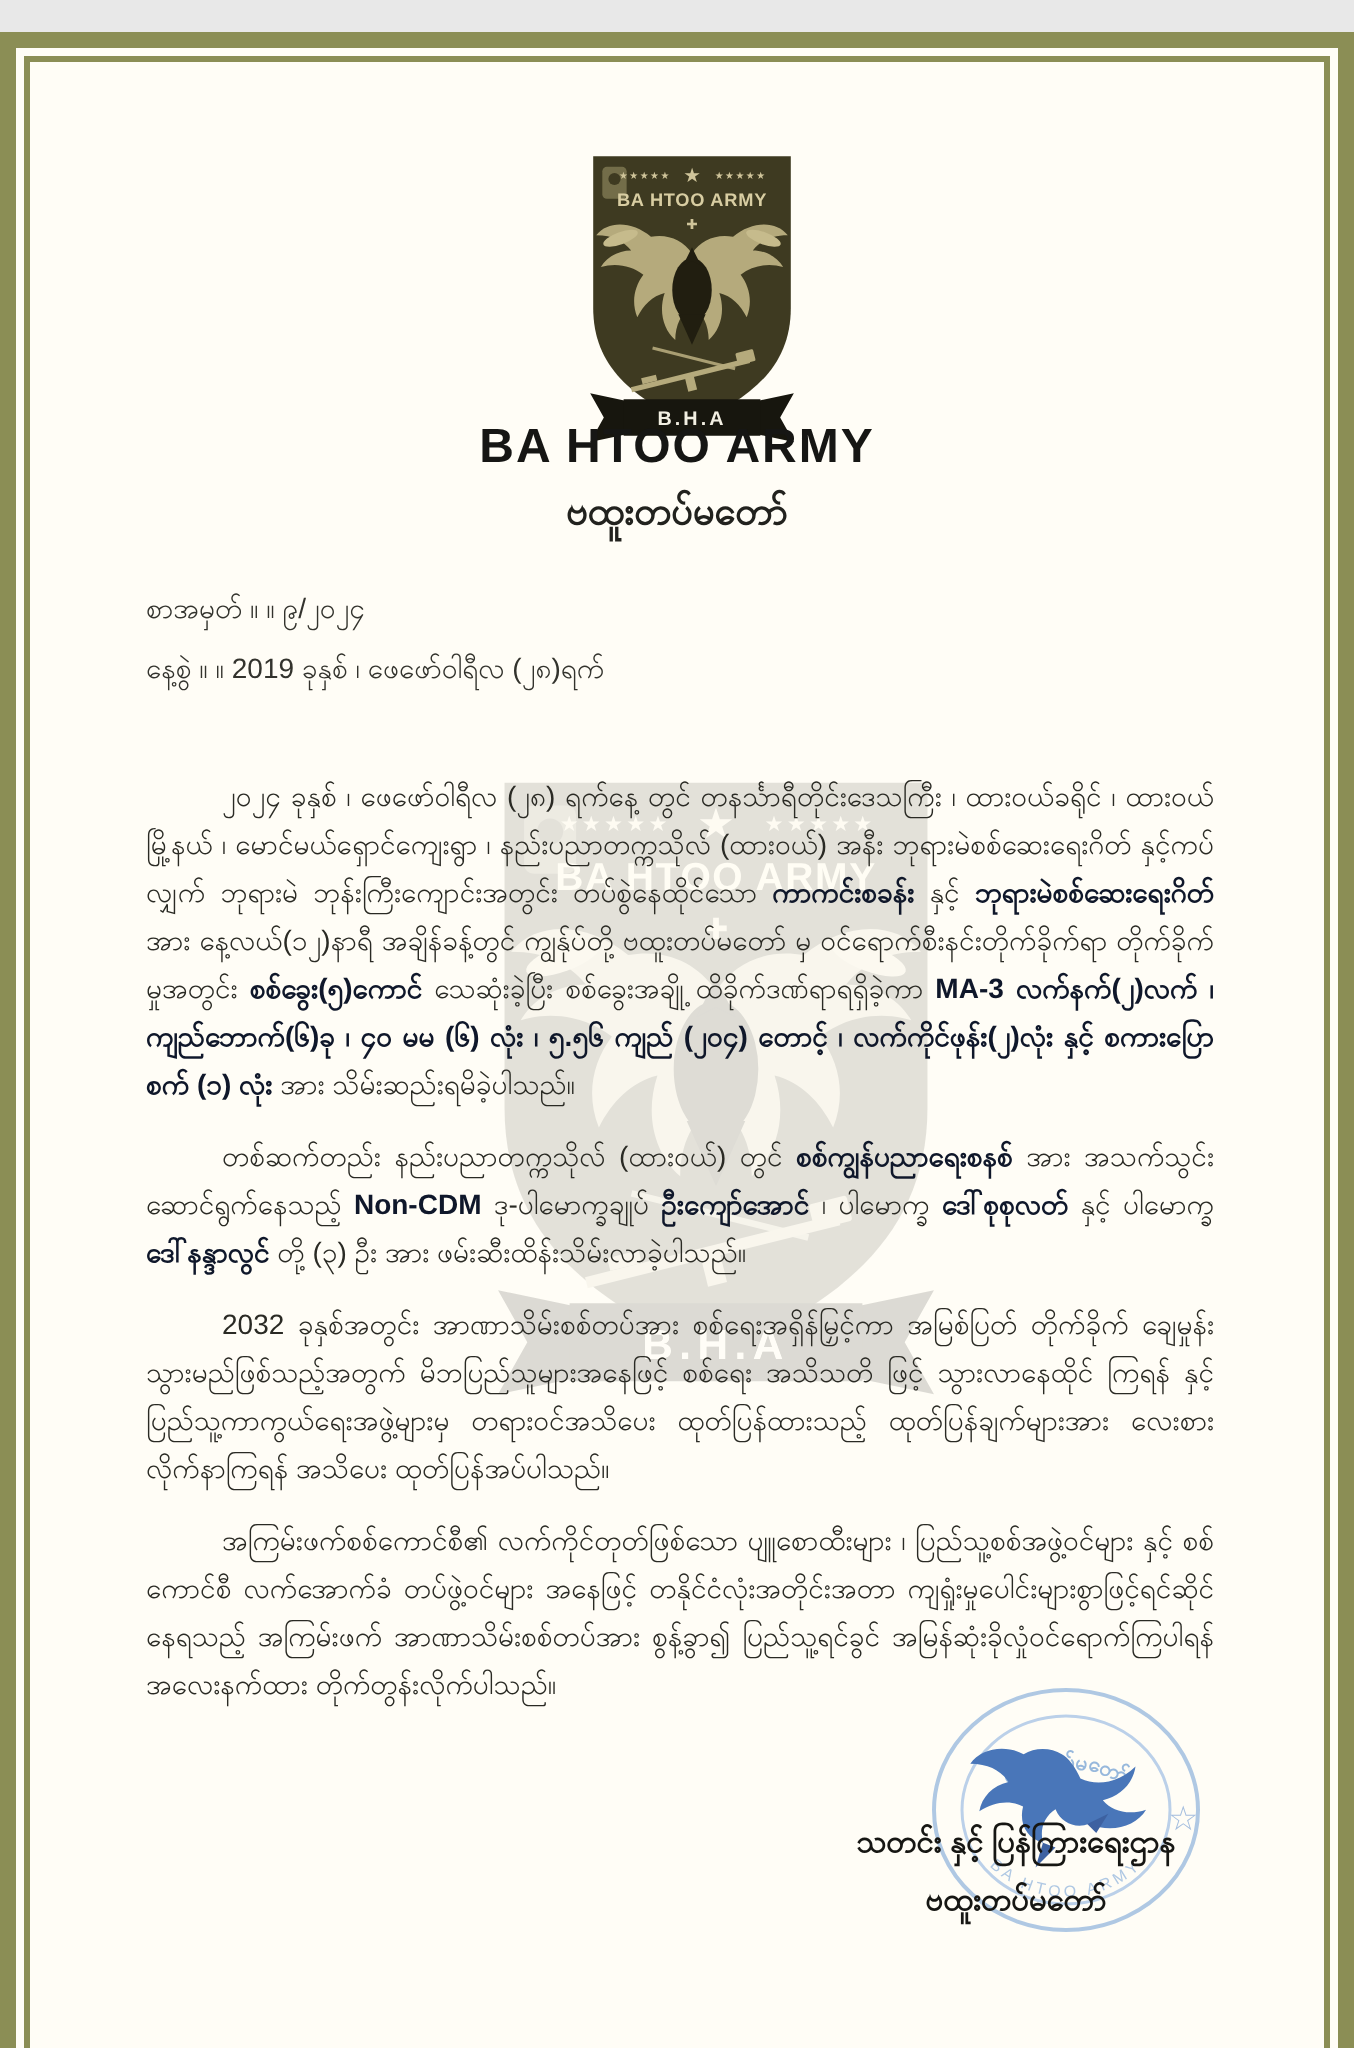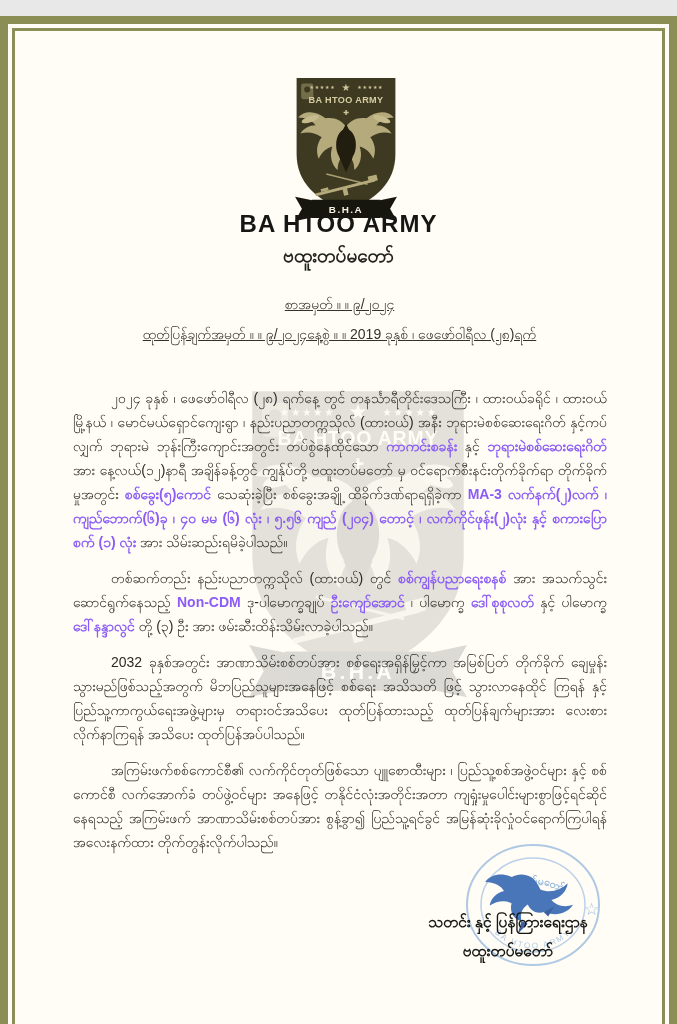--- a/index.html
+++ b/index.html
@@ -31,27 +31,27 @@
     font-size:24px;font-weight:bold;letter-spacing:1px;color:#161614;
   }
   .subtitle{
     position:absolute;top:219px;left:0;width:100%;text-align:center;
     font-size:19px;font-weight:bold;color:#22221e;
   }
   .meta{
     position:absolute;top:271px;left:65px;right:63px;
     font-size:14px;color:#33332d;
   }
-  .meta-row{height:30px;display:flex;justify-content:center;align-items:flex-start;text-decoration:underline;}
+  .meta-row{height:30px;display:flex;justify-content:flex-start;align-items:flex-start;}
   .body{
     position:absolute;top:362px;left:65px;right:62px;
     font-size:14px;line-height:24px;text-align:justify;color:#2a2a24;
   }
   .body p{margin:0 0 12px;text-indent:38px;}
-  .b{font-weight:bold;color:#8b5cf6;}
+  .b{font-weight:bold;color:#0f172a;}
   .stamp{
     position:absolute;left:450px;top:815px;width:150px;height:140px;
     opacity:0.92;
   }
   .signature{
     position:absolute;top:883px;left:380px;width:240px;
     text-align:center;font-weight:bold;font-size:15.5px;line-height:29px;
     color:#161613;
   }
 </style>
@@ -105,21 +105,20 @@
     <use href="#bha-shield"></use>
   </svg>
   <div class="title">BA HTOO ARMY</div>
   <div class="subtitle">ဗထူးတပ်မတော်</div>
 
   <div class="meta">
     <div class="meta-row">
       <span>စာအမှတ် ။ ။ ၉/၂၀၂၄</span>
     </div>
     <div class="meta-row">
-      <span>ထုတ်ပြန်ချက်အမှတ် ။ ။ ၉/၂၀၂၄</span>
       <span>နေ့စွဲ ။ ။ 2019 ခုနှစ် ၊ ဖေဖော်ဝါရီလ (၂၈)ရက်</span>
     </div>
   </div>
 
   <main class="body">
       <p><span>၂၀၂၄ ခုနှစ် ၊ ဖေဖော်ဝါရီလ (၂၈) ရက်နေ့ တွင် တနင်္သာရီတိုင်းဒေသကြီး ၊ ထားဝယ်ခရိုင် ၊ ထားဝယ်မြို့နယ် ၊ မောင်မယ်ရှောင်ကျေးရွာ ၊ နည်းပညာတက္ကသိုလ် (ထားဝယ်) အနီး ဘုရားမဲစစ်ဆေးရေးဂိတ် နှင့်ကပ်လျှက် ဘုရားမဲ ဘုန်းကြီးကျောင်းအတွင်း တပ်စွဲနေထိုင်သော </span><span class="b">ကာကင်းစခန်း</span><span> နှင့် </span><span class="b">ဘုရားမဲစစ်ဆေးရေးဂိတ်</span><span> အား နေ့လယ်(၁၂)နာရီ အချိန်ခန့်တွင် ကျွန်ုပ်တို့ ဗထူးတပ်မတော် မှ ဝင်ရောက်စီးနင်းတိုက်ခိုက်ရာ တိုက်ခိုက်မှုအတွင်း </span><span class="b">စစ်ခွေး(၅)ကောင်</span><span> သေဆုံးခဲ့ပြီး စစ်ခွေးအချို့ ထိခိုက်ဒဏ်ရာရရှိခဲ့ကာ </span><span class="b">MA-3 လက်နက်(၂)လက် ၊ ကျည်ဘောက်(၆)ခု ၊ ၄၀ မမ (၆) လုံး ၊ ၅.၅၆ ကျည် (၂၀၄) တောင့် ၊ လက်ကိုင်ဖုန်း(၂)လုံး နှင့် စကားပြောစက် (၁) လုံး</span><span> အား သိမ်းဆည်းရမိခဲ့ပါသည်။</span></p>
       <p><span>တစ်ဆက်တည်း နည်းပညာတက္ကသိုလ် (ထားဝယ်) တွင် </span><span class="b">စစ်ကျွန်ပညာရေးစနစ်</span><span> အား အသက်သွင်း ဆောင်ရွက်နေသည့် </span><span class="b">Non-CDM</span><span> ဒု-ပါမောက္ခချုပ် </span><span class="b">ဦးကျော်အောင်</span><span> ၊ ပါမောက္ခ </span><span class="b">ဒေါ်စုစုလတ်</span><span> နှင့် ပါမောက္ခ </span><span class="b">ဒေါ်နန္ဒာလွင်</span><span> တို့ (၃) ဦး အား ဖမ်းဆီးထိန်းသိမ်းလာခဲ့ပါသည်။</span></p>
       <p><span>2032 ခုနှစ်အတွင်း အာဏာသိမ်းစစ်တပ်အား စစ်ရေးအရှိန်မြှင့်ကာ အမြစ်ပြတ် တိုက်ခိုက် ချေမှုန်းသွားမည်ဖြစ်သည့်အတွက် မိဘပြည်သူများအနေဖြင့် စစ်ရေး အသိသတိ ဖြင့် သွားလာနေထိုင် ကြရန် နှင့် ပြည်သူ့ကာကွယ်ရေးအဖွဲ့များမှ တရားဝင်အသိပေး ထုတ်ပြန်ထားသည့် ထုတ်ပြန်ချက်များအား လေးစားလိုက်နာကြရန် အသိပေး ထုတ်ပြန်အပ်ပါသည်။</span></p>
       <p><span>အကြမ်းဖက်စစ်ကောင်စီ၏ လက်ကိုင်တုတ်ဖြစ်သော ပျူစောထီးများ ၊ ပြည်သူ့စစ်အဖွဲ့ဝင်များ နှင့် စစ်ကောင်စီ လက်အောက်ခံ တပ်ဖွဲ့ဝင်များ အနေဖြင့် တနိုင်ငံလုံးအတိုင်းအတာ ကျရှုံးမှုပေါင်းများစွာဖြင့်ရင်ဆိုင်နေရသည့် အကြမ်းဖက် အာဏာသိမ်းစစ်တပ်အား စွန့်ခွာ၍ ပြည်သူ့ရင်ခွင် အမြန်ဆုံးခိုလှုံဝင်ရောက်ကြပါရန် အလေးနက်ထား တိုက်တွန်းလိုက်ပါသည်။</span></p>
     </main>

